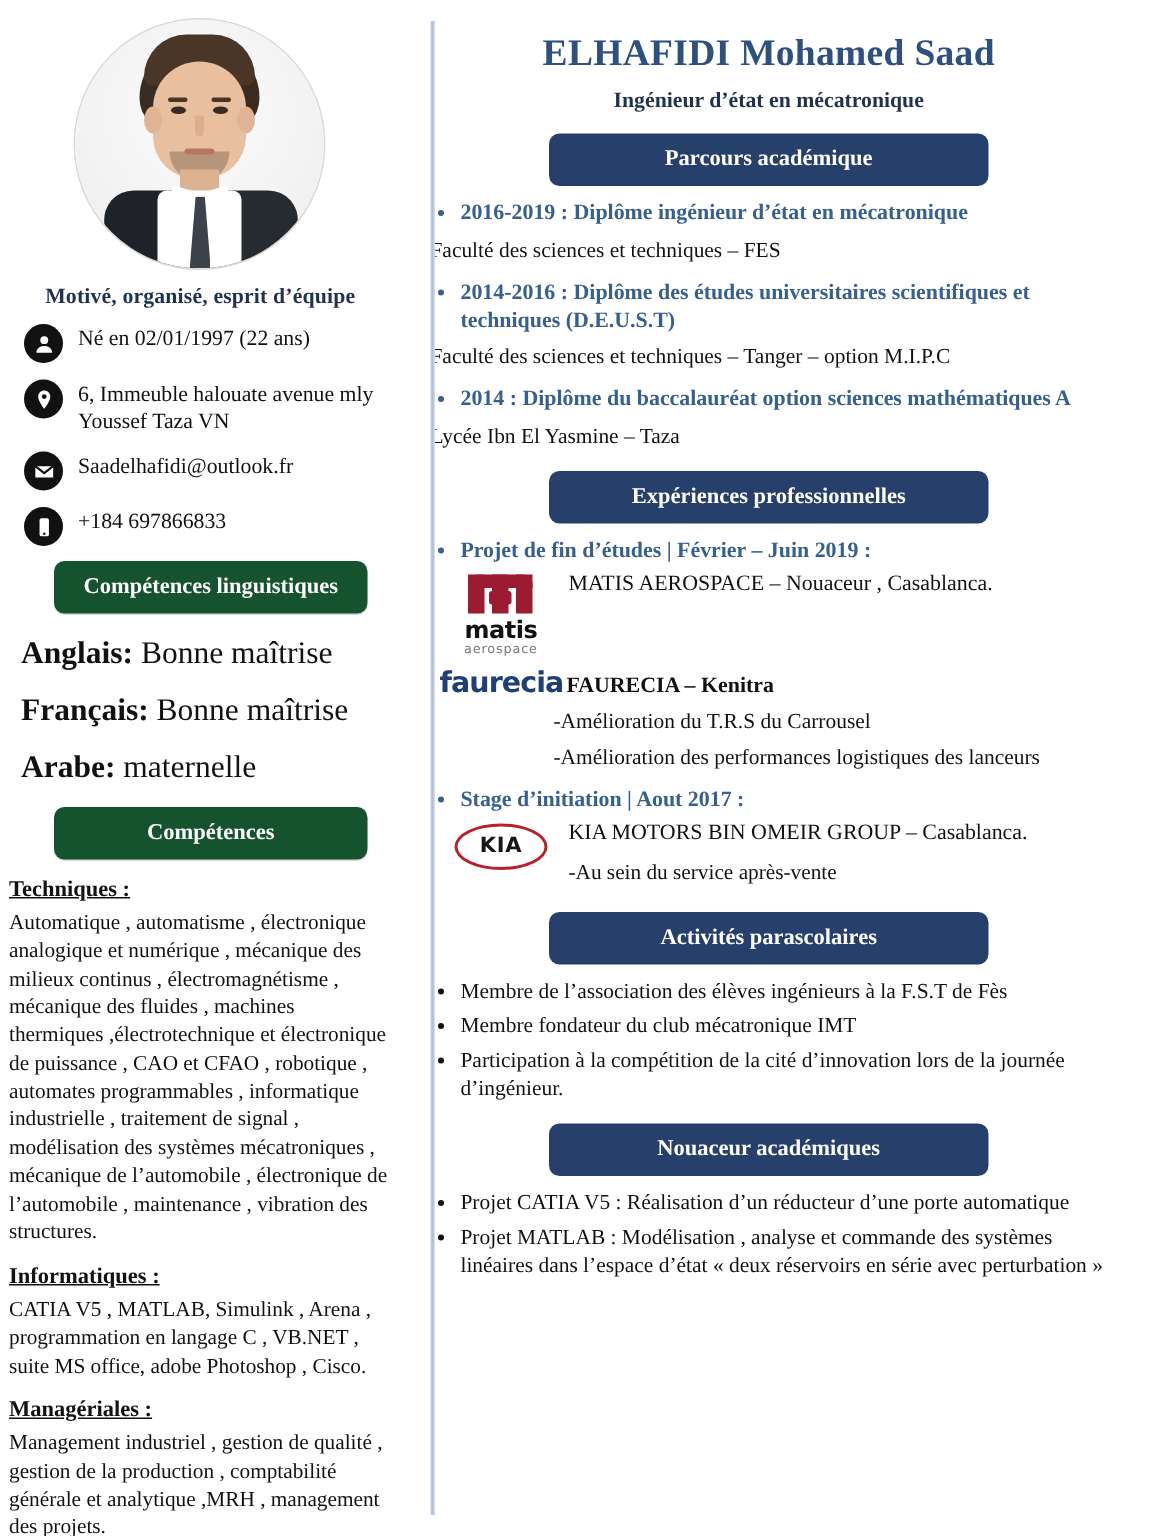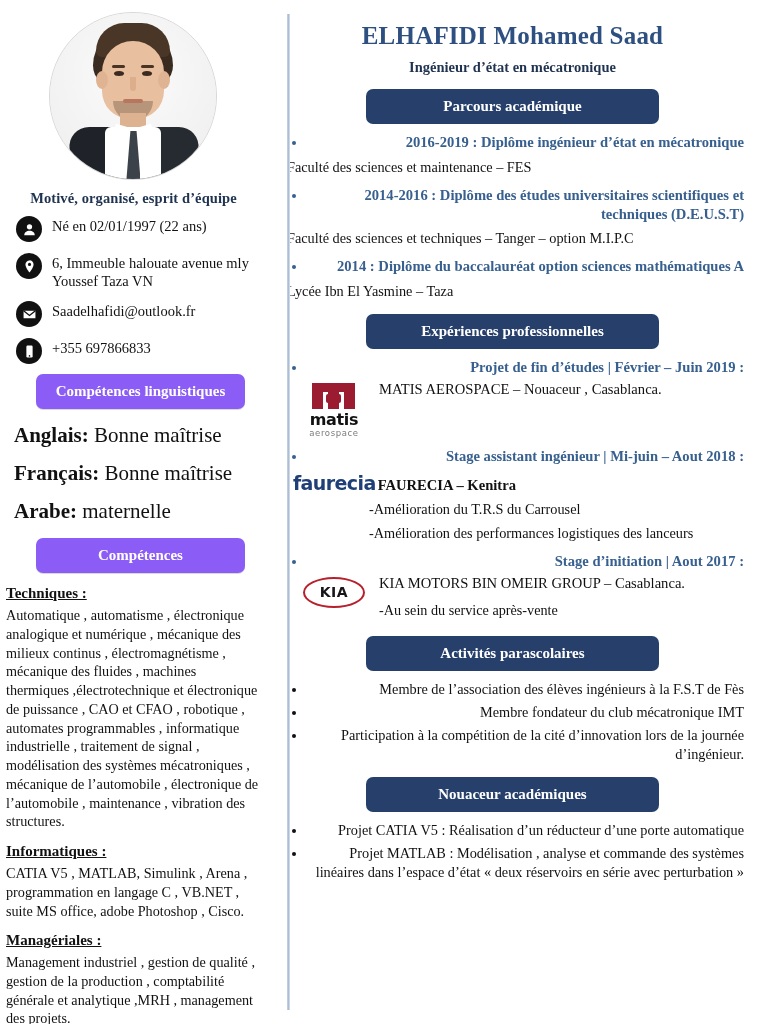--- a/index.html
+++ b/index.html
@@ -63,21 +63,21 @@
   .contact{margin:8px 0 0 10px;}
   .crow{display:flex;align-items:flex-start;margin-bottom:10px;}
   .cico{
     width:26px;height:26px;border-radius:50%;background:#111111;
     flex:0 0 26px;display:flex;align-items:center;justify-content:center;
     margin-right:10px;margin-top:1px;
   }
   .ctext{font-size:14.5px;line-height:1.25;color:#111;padding-top:2px;}
 
   .badge{
-    background:#8b5cf6;color:#fff;border-radius:7px;
+    background:#14532d;color:#fff;border-radius:7px;
     text-align:center;font-weight:bold;
     padding:9px 10px;font-size:15px;
     box-shadow:0 1px 0 rgba(0,0,0,.15);
   }
   .badge-lang{margin:8px 16px 0 30px;}
   .badge-comp{margin:14px 16px 0 30px;}
 
   .langs{margin:14px 0 0 8px;}
   .lang{font-size:21px;margin-bottom:13px;}
   .lang b{font-weight:bold;}
@@ -99,21 +99,21 @@
   }
   .role{
     text-align:center;font-weight:bold;font-size:14.5px;
     color:#1f3350;margin-top:9px;
   }
   .sec-badge{
     background:#27406b;color:#fff;border-radius:7px;
     text-align:center;font-weight:bold;font-size:15px;
     padding:9px 10px;margin:13px 85px 0 85px;
   }
-  ul.b{margin:9px 0 0 0;padding:0 0 0 26px;text-align:right;}
+  ul.b{margin:9px 0 0 0;padding:0 0 0 26px;}
   ul.b>li{margin-bottom:4px;}
   li.blue{
     color:#37608f;font-weight:bold;font-size:14.6px;line-height:1.3;
   }
   li.plain{color:#111;font-size:14.3px;line-height:1.33;font-weight:normal;}
   .sub{font-size:14.3px;color:#111;margin:6px 0 8px 6px;line-height:1.3;}
   .subi{font-size:14.3px;color:#111;margin:6px 0 6px 88px;line-height:1.3;}
   .exp-row{display:flex;align-items:flex-start;margin:4px 0 2px 14px;}
   .exp-logo{width:78px;flex:0 0 78px;display:flex;flex-direction:column;align-items:center;padding-top:2px;}
   .exp-txt{flex:1;padding-left:6px;}
@@ -217,21 +217,21 @@
         <span class="ctext">Saadelhafidi@outlook.fr</span>
       </div>
 
       <div class="crow">
         <span class="cico">
           <svg width="15" height="15" viewBox="0 0 24 24">
               <rect x="7" y="2.4" width="10" height="19.2" rx="2" fill="#fff"></rect>
               <circle cx="12" cy="19" r="1.3" fill="#111"></circle>
             </svg>
         </span>
-        <span class="ctext">+355 697866833</span>
+        <span class="ctext">+184 697866833</span>
       </div>
 
     </div>
 
     <div class="badge badge-lang">Compétences linguistiques</div>
 
     <div class="langs">
       <div class="lang"><b>Anglais:</b> <span>Bonne maîtrise</span></div>
       <div class="lang"><b>Français:</b> <span>Bonne maîtrise</span></div>
       <div class="lang"><b>Arabe:</b> <span>maternelle</span></div>
@@ -256,21 +256,21 @@
   <div class="right">
 
     <div class="name">ELHAFIDI Mohamed Saad</div>
     <div class="role">Ingénieur d’état en mécatronique</div>
 
     <div class="sec-badge">Parcours académique</div>
 
     <ul class="b">
       <li class="blue">2016-2019 : Diplôme ingénieur d’état en mécatronique</li>
     </ul>
-    <div class="sub">Faculté des sciences et maintenance –  FES</div>
+    <div class="sub">Faculté des sciences et techniques –  FES</div>
 
     <ul class="b">
       <li class="blue">2014-2016 : Diplôme des études universitaires scientifiques et techniques (D.E.U.S.T)</li>
     </ul>
     <div class="sub">Faculté des sciences et techniques – Tanger – option M.I.P.C</div>
 
     <ul class="b">
       <li class="blue">2014 : Diplôme du baccalauréat option sciences mathématiques  A</li>
     </ul>
     <div class="sub">Lycée Ibn El Yasmine – Taza</div>
@@ -290,23 +290,20 @@
           <span class="m-dot"></span>
         </div>
         <div class="matis-name">matis</div>
         <div class="matis-sub">aerospace</div>
       </div>
       <div class="exp-txt">
         <div class="exp-title">MATIS AEROSPACE – Nouaceur , Casablanca.</div>
       </div>
     </div>
 
-    <ul class="b">
-      <li class="blue">Stage assistant ingénieur |  Mi-juin – Aout 2018 :</li>
-    </ul>
     <div class="fau-row">
       <span class="faurecia">faurecia</span>
       <span class="fau-name">FAURECIA – Kenitra</span>
     </div>
     <div class="subi">-Amélioration du T.R.S du Carrousel</div>
     <div class="subi">-Amélioration des performances logistiques des lanceurs</div>
 
     <ul class="b">
       <li class="blue">Stage d’initiation | Aout 2017 :</li>
     </ul>

